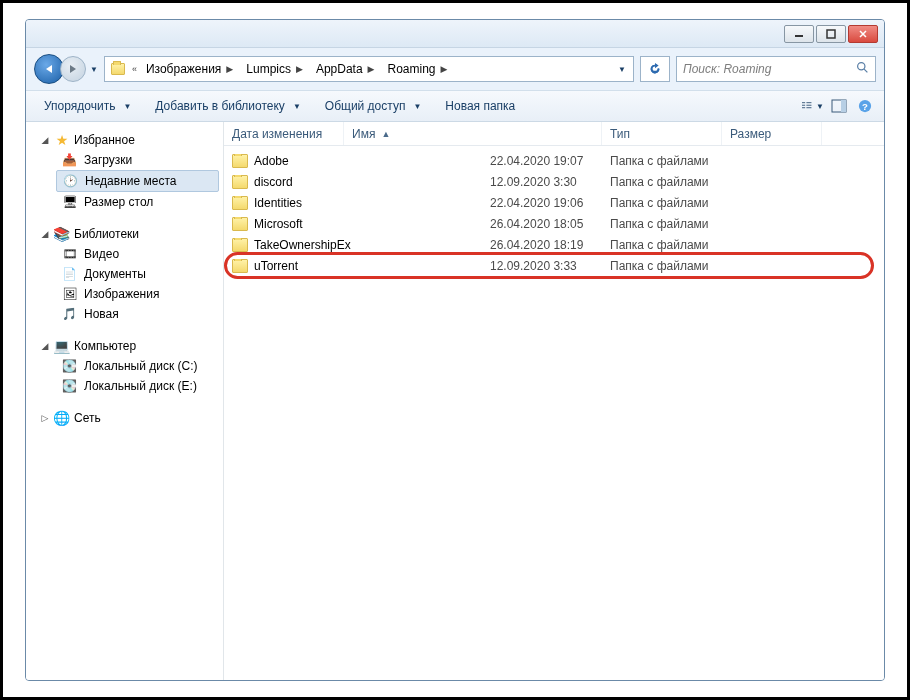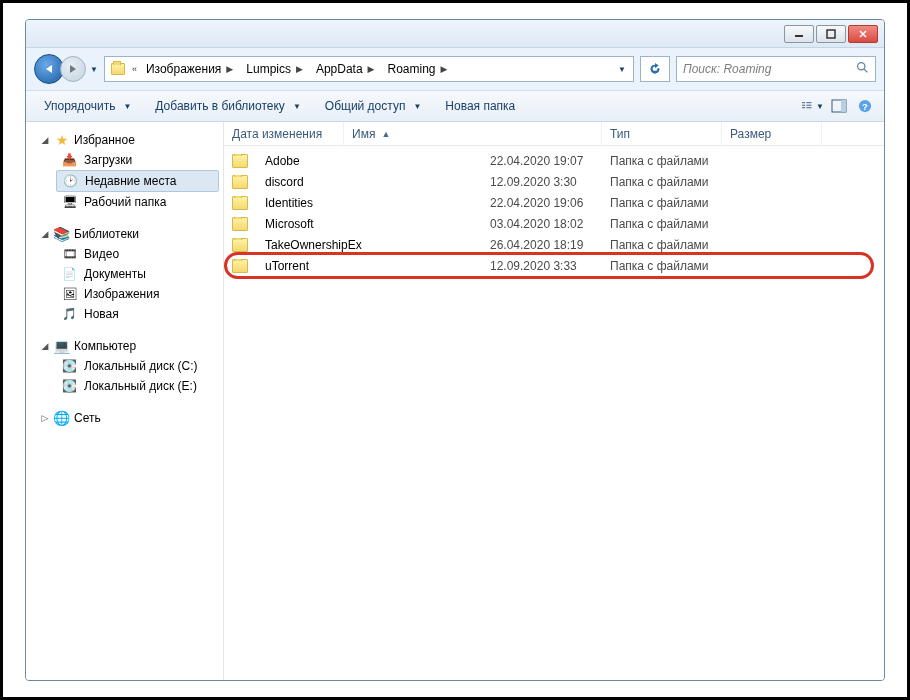--- a/index.html
+++ b/index.html
@@ -150,21 +150,21 @@
   .col.name{width:258px;overflow:hidden;}
   .col.date{width:120px;}
   .col.type{width:120px;}
   .col.size{width:100px;}
   .sortarr{font-size:9px;color:#4a6a8a;}
   .rows{flex:1;overflow:auto;padding-top:4px;}
   .row{
     display:flex;align-items:center;height:21px;color:#000;
   }
   .row .c{padding:0 8px;overflow:hidden;text-overflow:ellipsis;white-space:nowrap;}
-  .row .c.name{width:258px;display:flex;align-items:flex-end;gap:17px;}
+  .row .c.name{width:258px;display:flex;align-items:flex-end;gap:6px;}
   .row .c.date{width:120px;color:#4a4a4a;}
   .row .c.type{width:120px;color:#4a4a4a;}
   .row .c.size{width:100px;color:#4a4a4a;text-align:right;}
   .highlight{
     position:relative;
   }
   .highlight::after{
     content:"";
     position:absolute;
     left:0;right:10px;top:-3px;bottom:-3px;
@@ -326,21 +326,21 @@
         <div class="sbitem">
           <span class="sbicn">📥</span>
           <span>Загрузки</span>
         </div>
         <div class="sbitem selected">
           <span class="sbicn">🕑</span>
           <span>Недавние места</span>
         </div>
         <div class="sbitem">
           <span class="sbicn">🖥</span>
-          <span>Рабочий папка</span>
+          <span>Размер стол</span>
         </div>
       </div>
 
       <div class="sbgroup">
         <div class="sbhead">
           <span class="disclosure">◢</span>
           <span class="sbicn lib">📚</span>
           <span>Библиотеки</span>
         </div>
         <div class="sbitem">
@@ -429,21 +429,21 @@
               </div>
               <div class="c date">22.04.2020 19:06</div>
               <div class="c type">Папка с файлами</div>
               <div class="c size"></div>
             </div>
             <div class="row">
               <div class="c name">
                 <span class="folder-ic"></span>
                 <span>Microsoft</span>
               </div>
-              <div class="c date">03.04.2020 18:02</div>
+              <div class="c date">26.04.2020 18:05</div>
               <div class="c type">Папка с файлами</div>
               <div class="c size"></div>
             </div>
             <div class="row">
               <div class="c name">
                 <span class="folder-ic"></span>
                 <span>TakeOwnershipEx</span>
               </div>
               <div class="c date">26.04.2020 18:19</div>
               <div class="c type">Папка с файлами</div>

